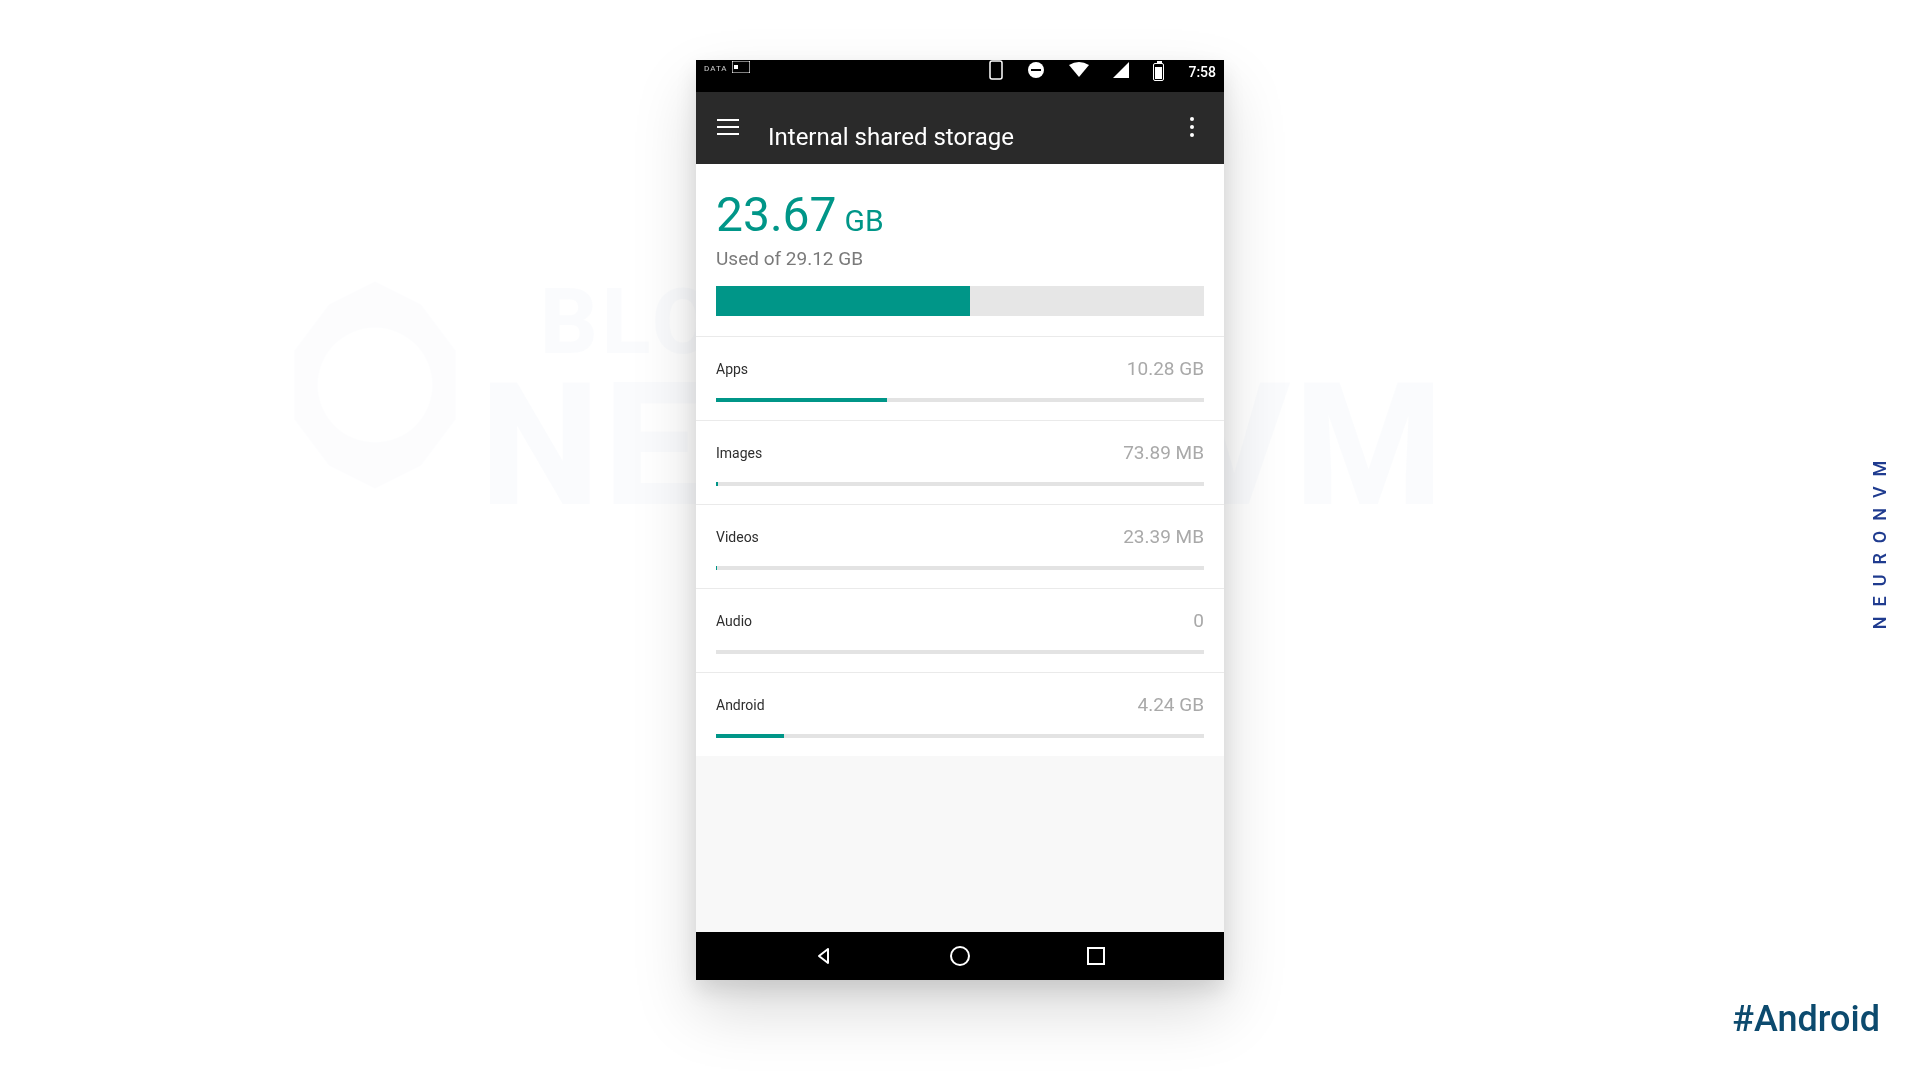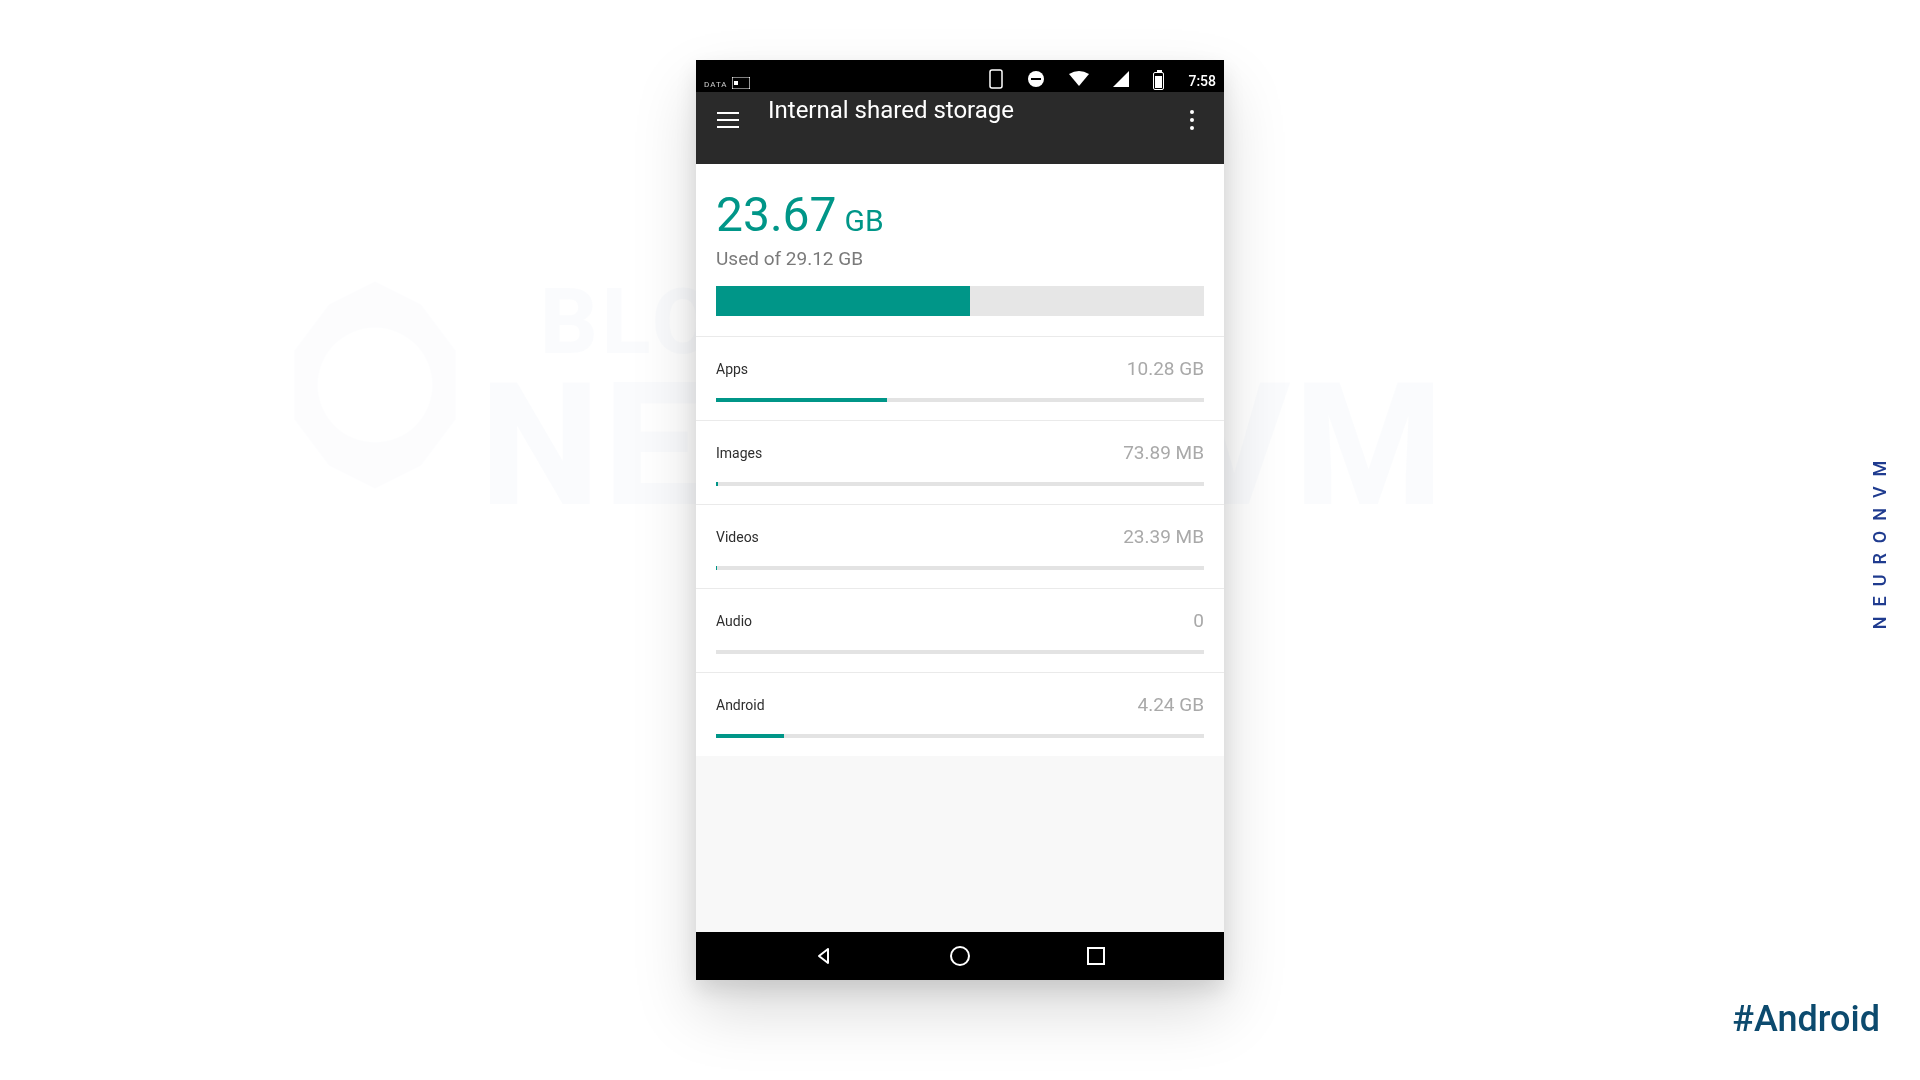--- a/index.html
+++ b/index.html
@@ -62,21 +62,21 @@
       height: 920px;
       background: #f5f5f5;
       box-shadow: 0 30px 60px rgba(0,0,0,0.15), 0 10px 20px rgba(0,0,0,0.1);
       display: flex;
       flex-direction: column;
     }
     .status-bar {
       height: 32px;
       background: #000000;
       display: flex;
-      align-items: flex-end;
+      align-items: flex-start;
       justify-content: space-between;
       padding: 0 8px;
       color: #ffffff;
       font-size: 14px;
     }
     .status-left { display:flex; align-items:center; gap:4px;}
     .status-right {
       display: flex;
       align-items: center;
       gap: 24px;
@@ -96,22 +96,22 @@
     }
     .battery-icon::after {
       content:'';
       position:absolute;
       bottom:1px; left:1px; right:1px; height:70%; background:#fff;
     }
     .app-bar {
       height: 72px;
       background: #2a2a2a;
       display: flex;
-      align-items: flex-start;
-      padding: 4px 8px;
+      align-items: flex-end;
+      padding: 13px 8px;
       color: #ffffff;
     }
     .hamburger {
       width: 48px;
       height: 48px;
       display: flex;
       align-items: center;
       justify-content: center;
       cursor: pointer;
     }

